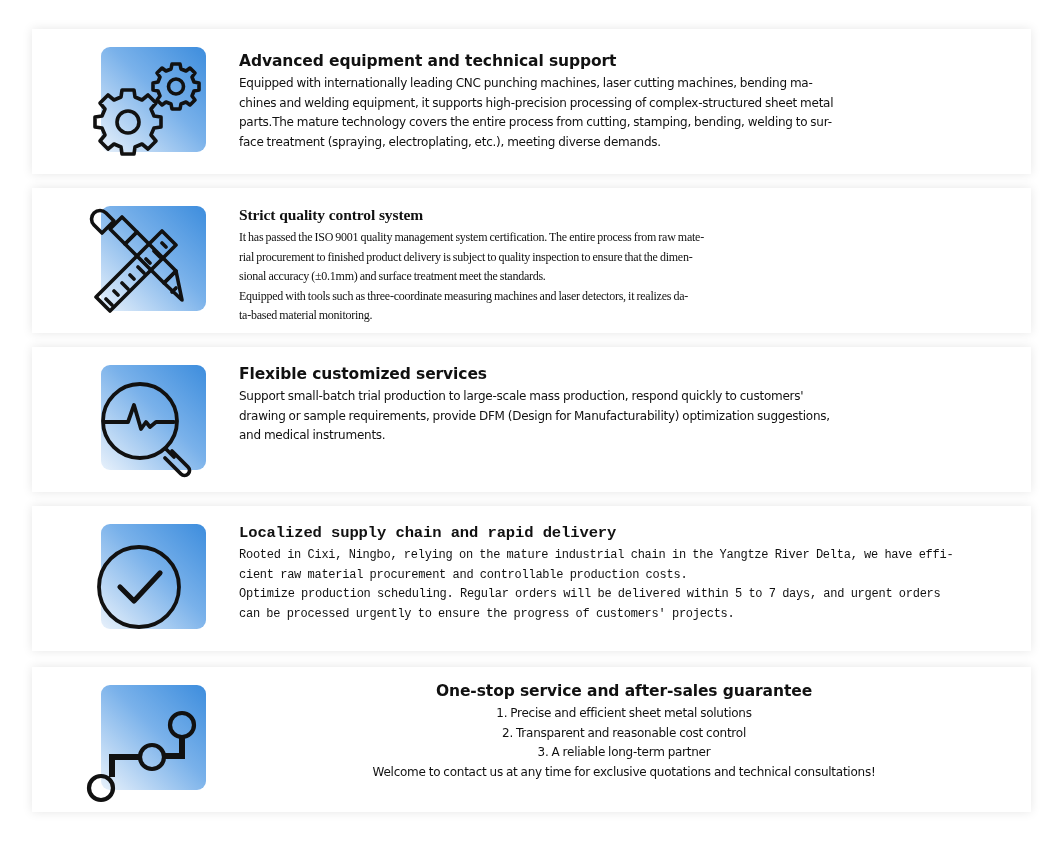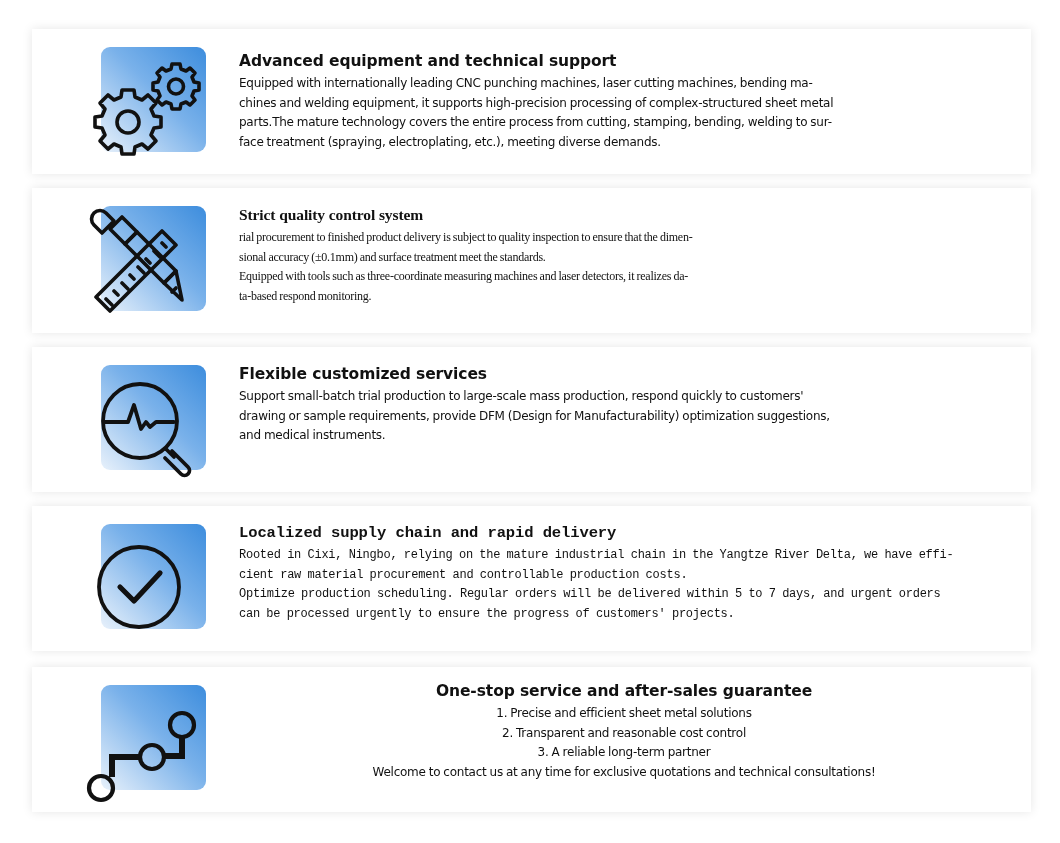--- a/index.html
+++ b/index.html
@@ -69,24 +69,25 @@
         <path d="M26,27 L38,15 L53,30 L41,42 Z"></path>
         <path d="M41,42 L53,30 L92,69 L80,81 Z"></path>
         <path d="M80,81 L92,69 L98,98 Z"></path>
         <path d="M88,90 L92,86"></path>
       </g>
     </svg>
   </div>
   <div class="text" style="top:17px;font-family:Liberation Serif, serif;">
     <h3 class="title">Strict quality control system</h3>
     <p class="para">
+      <span class="line">It has passed the ISO 9001 quality management system certification. The entire process from raw mate-</span>
       <span class="line">rial procurement to finished product delivery is subject to quality inspection to ensure that the dimen-</span>
       <span class="line">sional accuracy (±0.1mm) and surface treatment meet the standards.</span>
       <span class="line">Equipped with tools such as three-coordinate measuring machines and laser detectors, it realizes da-</span>
-      <span class="line">ta-based respond monitoring.</span>
+      <span class="line">ta-based material monitoring.</span>
     </p>
   </div>
 </div>
 
 <div class="card" style="top:347px;height:145px;">
   <div class="icon-wrap" style="top:14px;">
     <div class="icon-bg" style="top:4px;"></div>
     <svg class="icon-svg" width="130" height="120" viewBox="0 0 130 120">
       <g fill="none" stroke="#111" stroke-width="3.8" stroke-linejoin="round" stroke-linecap="round">
         <circle cx="56" cy="60" r="37"></circle>

